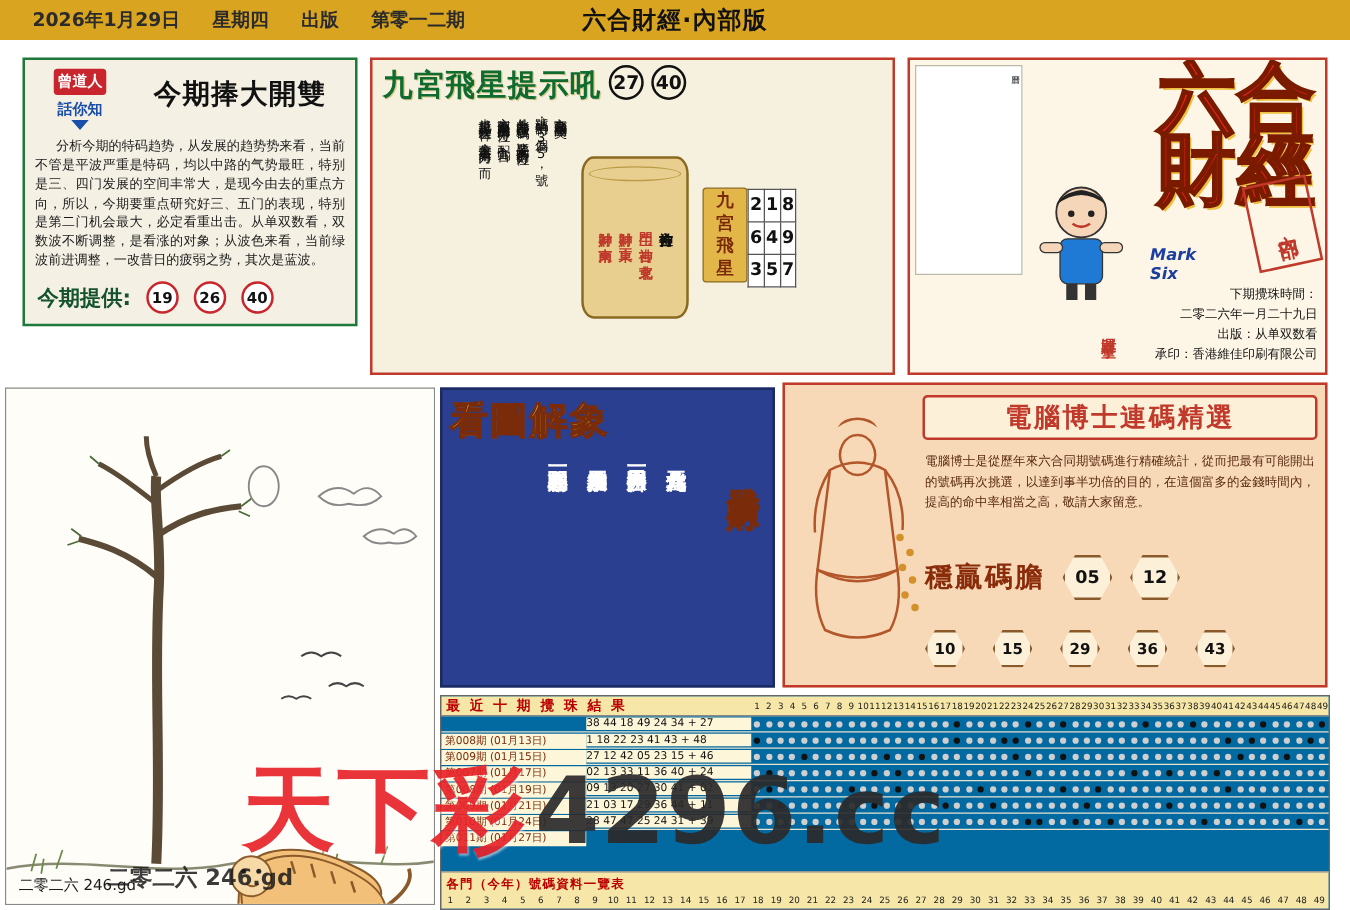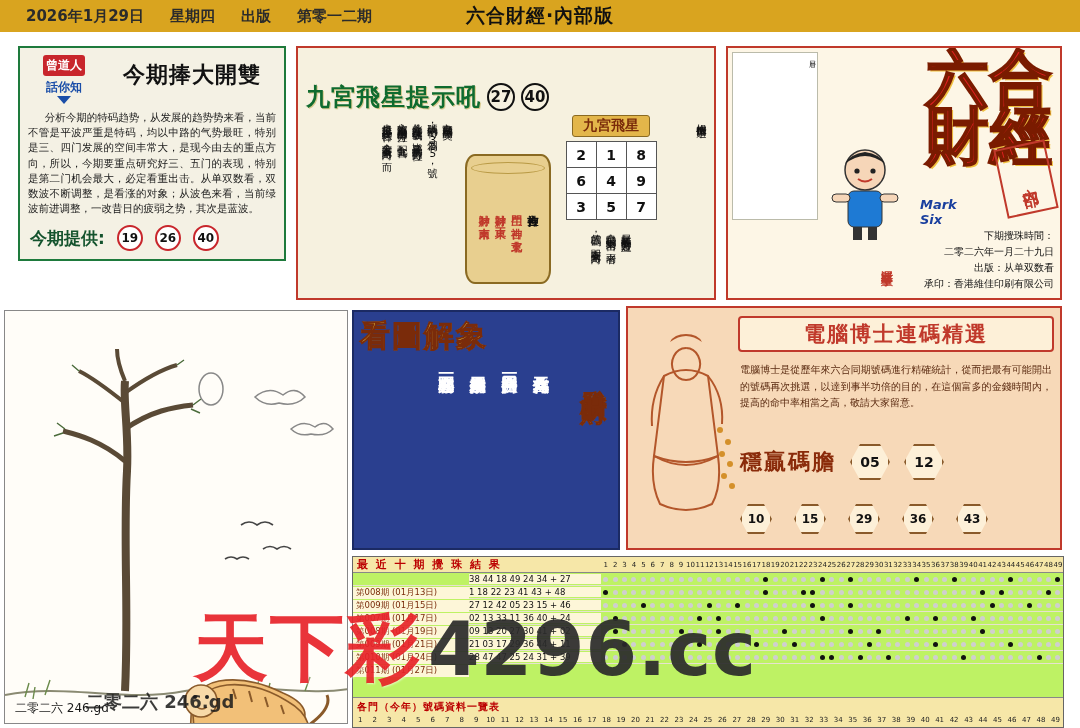--- a/index.html
+++ b/index.html
@@ -73,21 +73,21 @@
     border:2px solid #c8262c; color:#111; background:#fff;
     display:inline-flex; align-items:center; justify-content:center;
     font-size:12px; font-weight:bold;
   }
 
   
   #p2 {
     left:296px; top:46px; width:420px; height:254px;
     background:#f6f1df; border:2px solid #c0392b;
   }
-  #p2 .p2-head { display:flex; align-items:center; padding:4px 6px 0 8px; gap:6px;margin-top:29px; }
+  #p2 .p2-head { display:flex; align-items:flex-start; padding:4px 6px 0 8px; gap:6px; }
   #p2 .p2-title {
     font-size:24px; font-weight:bold; color:#0f6b2f; letter-spacing:1px;
     text-shadow:1px 1px 0 #d8c98e;
   }
   .circ-num {
     width:28px;height:28px;border-radius:50%;border:2px solid #111;
     display:inline-flex;align-items:center;justify-content:center;
     font-size:15px;font-weight:bold;color:#111;background:#f6f1df;
   }
   #p2 .p2-main { display:flex; padding:2px 6px; gap:6px; height:212px; }
@@ -103,21 +103,21 @@
     border:2px solid #8a6a22; border-radius:10px/14px;
     position:relative; display:flex; align-items:center; justify-content:center;
   }
   .barrel:before {
     content:""; position:absolute; left:4px; right:4px; top:6px; height:10px;
     border:1px solid #b99a45; border-radius:50%;
   }
   .barrel .bcols { display:flex; flex-direction:row-reverse; gap:3px; }
   .bcol { writing-mode:vertical-rl; text-orientation:upright; font-size:11px; font-weight:bold; color:#111; line-height:1.2; }
   .bcol.red { color:#c0392b; }
-  #p2 .grid-wrap { flex:1; display:flex; flex-direction:column; align-items:center; }
+  #p2 .grid-wrap { flex:1; display:flex; flex-direction:row; align-items:center; }
   #p2 .grid-title {
     background:#e3b64a; color:#7a2b0a; font-weight:bold; font-size:14px;
     padding:1px 10px; border:1px solid #8a6a22; border-radius:3px; margin-bottom:4px;
   }
   table.magic { border-collapse:collapse; background:#fff; }
   table.magic td {
     width:30px;height:26px; border:1px solid #555; text-align:center;
     font-size:14px; font-weight:bold; color:#111;
   }
   #p2 .right-v { flex:0 0 42px; display:flex; flex-direction:row-reverse; gap:2px; }
@@ -224,21 +224,21 @@
     clip-path:polygon(25% 0,75% 0,100% 50%,75% 100%,25% 100%,0 50%);
   }
   #p6 .p6-row {
     position:absolute; left:112px; bottom:14px; display:flex; gap:22px;
   }
   .hex.sm { width:32px;height:30px;font-size:12px; }
 
   
   #p7 {
     left:352px; top:556px; width:712px; height:172px;
-    background:#bef264; border:1px solid #666;
+    background:#0369a1; border:1px solid #666;
   }
   #p7 .p7-head {
     display:flex; height:16px; background:#f6e7a8; border-bottom:1px solid #888;
     align-items:center;
   }
   #p7 .p7-head .ht {
     flex:0 0 248px; font-size:11px; font-weight:bold; color:#b00; padding-left:4px; letter-spacing:2px;
   }
   #p7 .p7-head .hn {
     flex:1; display:flex; font-size:7px; color:#222;

